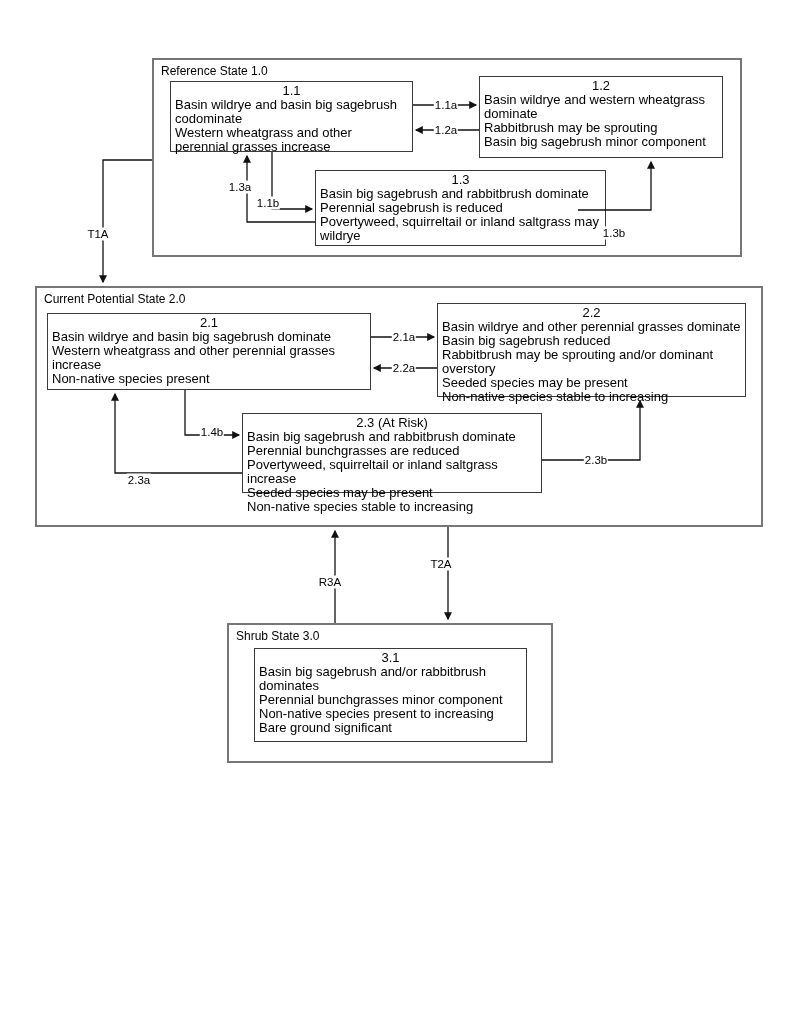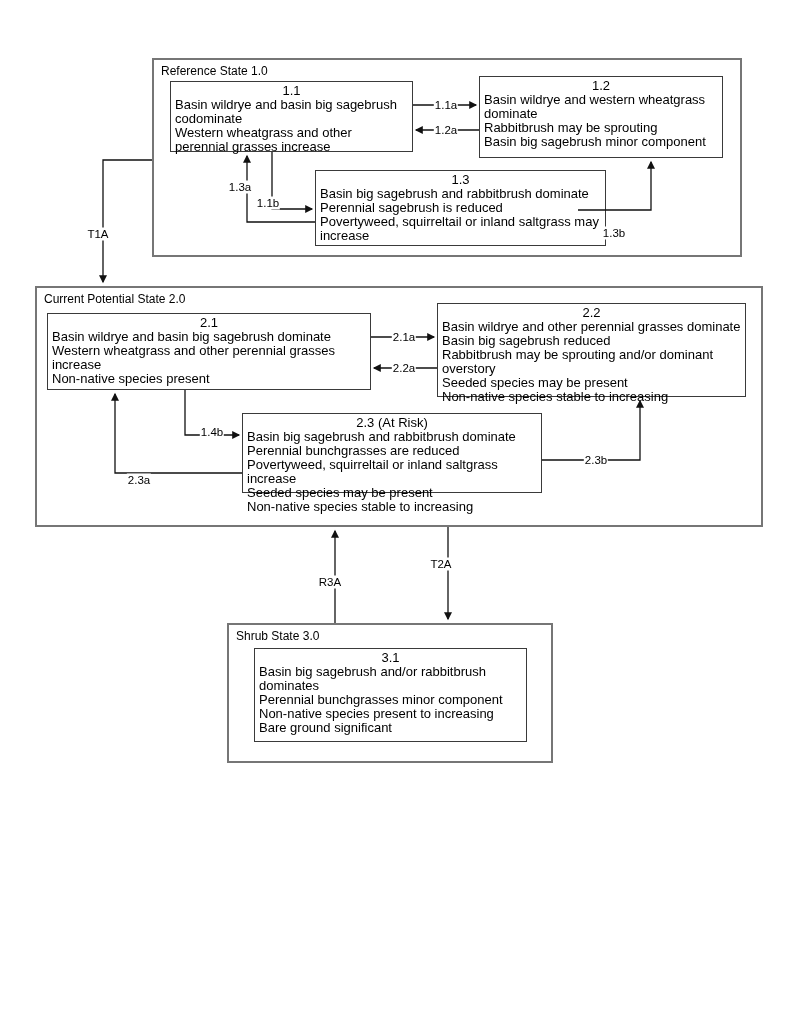--- a/index.html
+++ b/index.html
@@ -49,21 +49,21 @@
       <div class="c-title">1.2</div>
       <div>Basin wildrye and western wheatgrass dominate</div>
       <div>Rabbitbrush may be sprouting</div>
       <div>Basin big sagebrush minor component</div>
     </div>
 
     <div class="community" style="left:161px;top:110px;width:291px;height:76px;">
       <div class="c-title">1.3</div>
       <div>Basin big sagebrush and rabbitbrush dominate</div>
       <div>Perennial sagebrush is reduced</div>
-      <div>Povertyweed, squirreltail or inland saltgrass may increase</div>
+      <div>Povertyweed, squirreltail or inland saltgrass may wildrye</div>
     </div>
   </div>
 
   <div class="state" style="left:35px;top:286px;width:728px;height:241px;">
     <span class="state-label">Current Potential State 2.0</span>
 
     <div class="community" style="left:10px;top:25px;width:324px;height:77px;">
       <div class="c-title">2.1</div>
       <div>Basin wildrye and basin big sagebrush dominate</div>
       <div>Western wheatgrass and other perennial grasses increase</div>

